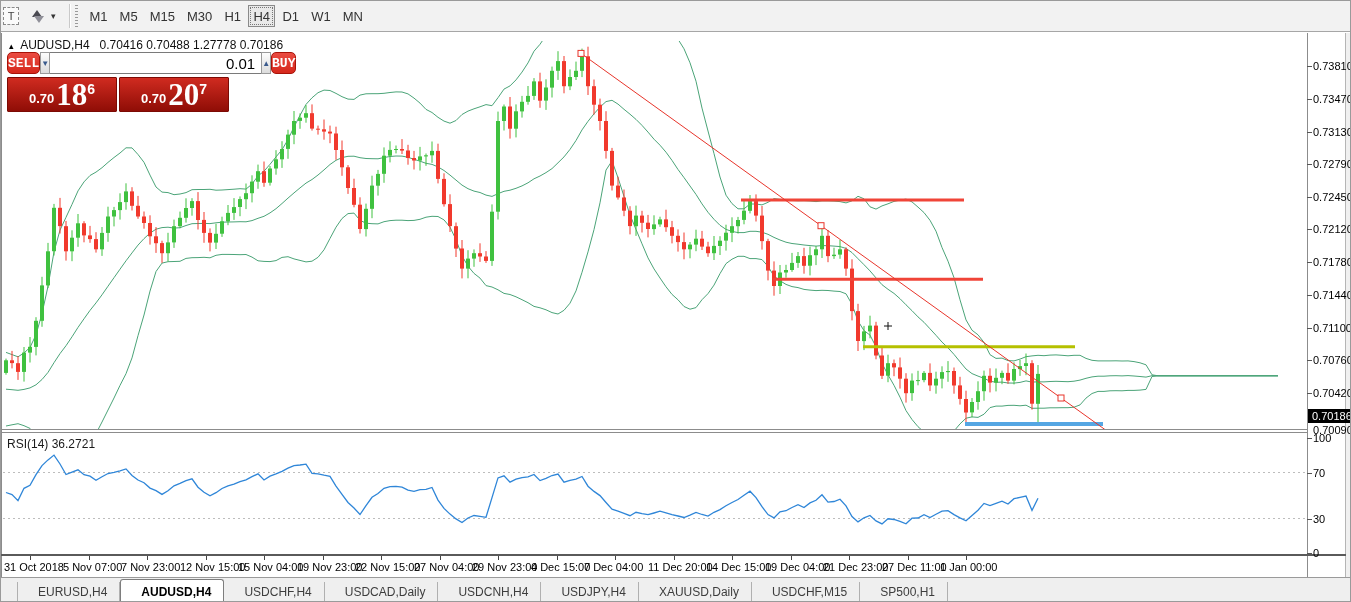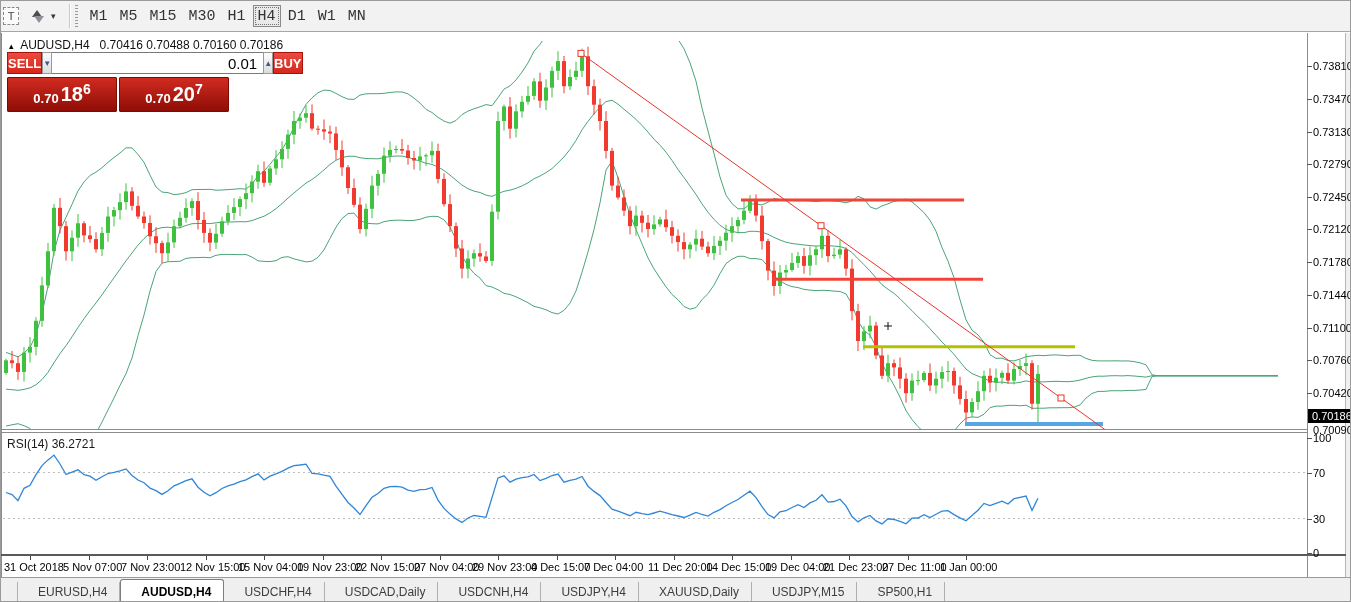--- a/index.html
+++ b/index.html
@@ -9,39 +9,39 @@
   .toolbar{position:absolute;left:0;top:0;width:1351px;height:31px;background:#f2f2f2;border-bottom:1px solid #a6a6a6;display:flex;align-items:center;}
   .tool-t{width:16px;height:18px;margin-left:2px;border:1px dashed #8a8a8a;color:#444;font-size:11px;display:flex;align-items:center;justify-content:center;background:#fbfbfb;}
   .tool-arrows{margin-left:10px;display:flex;align-items:center;height:20px;padding:0 3px;}
   .arr{width:0;height:0;display:inline-block;}
   .arr-up{border-left:5px solid transparent;border-right:5px solid transparent;border-bottom:7px solid #4a4a52;margin-right:-4px;margin-top:-6px;}
   .arr-dn{border-left:5px solid transparent;border-right:5px solid transparent;border-top:7px solid #8f8f98;margin-left:-4px;margin-top:6px;}
   .caret{color:#333;font-size:9px;margin-left:7px;}
   .tb-sep{width:1px;height:24px;background:#c9c9c9;margin:0 3px 0 10px;box-shadow:1px 0 0 #fff;}
   .grip{width:4px;height:22px;margin:0 6px 0 2px;background-image:repeating-linear-gradient(#9a9a9a 0 1px,#f2f2f2 1px 3px);width:3px;}
   .tf-group{display:flex;align-items:center;height:31px;}
-  .tf-btn{min-width:27px;height:22px;padding:0 4px;margin:13px 1px;display:flex;align-items:center;justify-content:center;font-size:15px;color:#333;background:transparent;border:1px solid transparent;cursor:default;font-family:Liberation Mono, monospace;}
+  .tf-btn{min-width:27px;height:22px;padding:0 4px;margin:13px 1px;display:flex;align-items:center;justify-content:center;font-size:13px;color:#333;background:transparent;border:1px solid transparent;cursor:default;}
   .tf-btn.sel{background:#e9e9e9;border:1px solid #8a8a8a;outline:1px dotted #777;outline-offset:-3px;}
   
   .hline,.vline{position:absolute;background:#8c8c8c;}
   
   .chart-header{position:absolute;left:8px;top:37px;font-size:12px;color:#101010;white-space:nowrap;}
   .chart-header .mk{font-size:9px;margin-right:4px;color:#000;}
   
   .trade{position:absolute;left:6px;top:51px;width:222px;}
   .trow1{display:flex;height:22px;}
-  .btn-red{background:linear-gradient(#ea4b41,#d6281c);border:1px solid #a81208;color:#fff;font-size:13px;font-weight:600;display:flex;align-items:center;justify-content:center;border-radius:0;}
+  .btn-red{background:linear-gradient(#ea4b41,#d6281c);border:1px solid #a81208;color:#fff;font-size:13px;font-weight:600;display:flex;align-items:center;justify-content:center;border-radius:5px;font-family:Liberation Mono, monospace;}
   .sellb{width:52px;}
   .buyb{width:56px;}
   .spin{width:20px;background:linear-gradient(#fdfdfd,#dcdcdc);border:1px solid #9a9a9a;color:#3a5a8c;font-size:8px;display:flex;align-items:center;justify-content:center;}
   .vol{flex:1;border:1px solid #7a7a7a;border-left:none;border-right:none;font-size:15px;text-align:right;padding:0 6px;color:#000;background:#fff;}
   .trow2{display:flex;margin-top:3px;height:35px;gap:2px;}
   .pbox{flex:1;background:linear-gradient(#d02b20,#8f0d06);border:1px solid #7c0a04;color:#fff;display:flex;align-items:center;justify-content:center;border-radius:1px;}
   .pbox .sm{font-size:13px;font-weight:700;margin-right:2px;margin-top:8px;}
-  .pbox .bg{font-size:20px;font-weight:700;line-height:31px;}
+  .pbox .bg{font-size:31px;font-weight:700;line-height:31px;font-family:Liberation Serif, serif;}
   .pbox .sp{font-size:14px;font-weight:700;margin-top:-12px;}
   
   .ptick{position:absolute;left:1312px;width:40px;font-size:11px;color:#000;}
   .ptick-dash{position:absolute;left:1306px;width:5px;height:1px;background:#555;}
   .badge{position:absolute;left:1307px;width:44px;height:14px;background:#000;color:#fff;font-size:11px;line-height:14px;padding-left:4px;}
   .plow{position:absolute;left:1312px;width:40px;font-size:11px;color:#000;}
   .rtick{position:absolute;left:1312px;width:40px;font-size:11px;color:#000;}
   .rsi-label{position:absolute;left:6px;top:436px;font-size:12px;color:#1a1a1a;}
   .tlabel{position:absolute;top:560px;font-size:11px;color:#000;white-space:nowrap;}
   .ttick{position:absolute;top:555px;width:1px;height:4px;background:#444;}
@@ -456,21 +456,21 @@
   <div class="vline" style="left:1344px;top:32px;width:1px;height:544px;background:#b5b5b5;"></div>
   <div class="gutter" style="left:1345px;top:32px;width:6px;height:544px;"></div>
   <div class="hline" style="left:0;top:428px;width:1307px;height:1px;"></div>
   <div class="hline" style="left:0;top:431px;width:1307px;height:1px;"></div>
   <div class="hline" style="left:0;top:553px;width:1345px;height:2px;background:#5a5a5a;"></div>
 
   <div class="chart-header">
     <span class="mk">▴</span>
     <span>AUDUSD,H4</span>
     <span>&nbsp;</span>
-    <span>0.70416 0.70488 0.70160 0.70186</span>
+    <span>0.70416 0.70488 1.27778 0.70186</span>
   </div>
 
   <div class="trade">
     <div class="trow1">
       <div class="btn-red sellb">SELL</div>
       <div class="spin">▼</div>
       <input class="vol" value="0.01" style="">
       <div class="spin">▲</div>
       <div class="btn-red buyb">BUY</div>
     </div>
@@ -560,17 +560,17 @@
     </div>
 
   <div class="tabbar" id="tabbar">
       <div class="tab first">EURUSD,H4</div>
       <div class="tab active">AUDUSD,H4</div>
       <div class="tab">USDCHF,H4</div>
       <div class="tab">USDCAD,Daily</div>
       <div class="tab">USDCNH,H4</div>
       <div class="tab">USDJPY,H4</div>
       <div class="tab">XAUUSD,Daily</div>
-      <div class="tab">USDJPY,M15</div>
+      <div class="tab">USDCHF,M15</div>
       <div class="tab">SP500,H1</div>
     </div>
 
 </div>
 
 </body></html>

